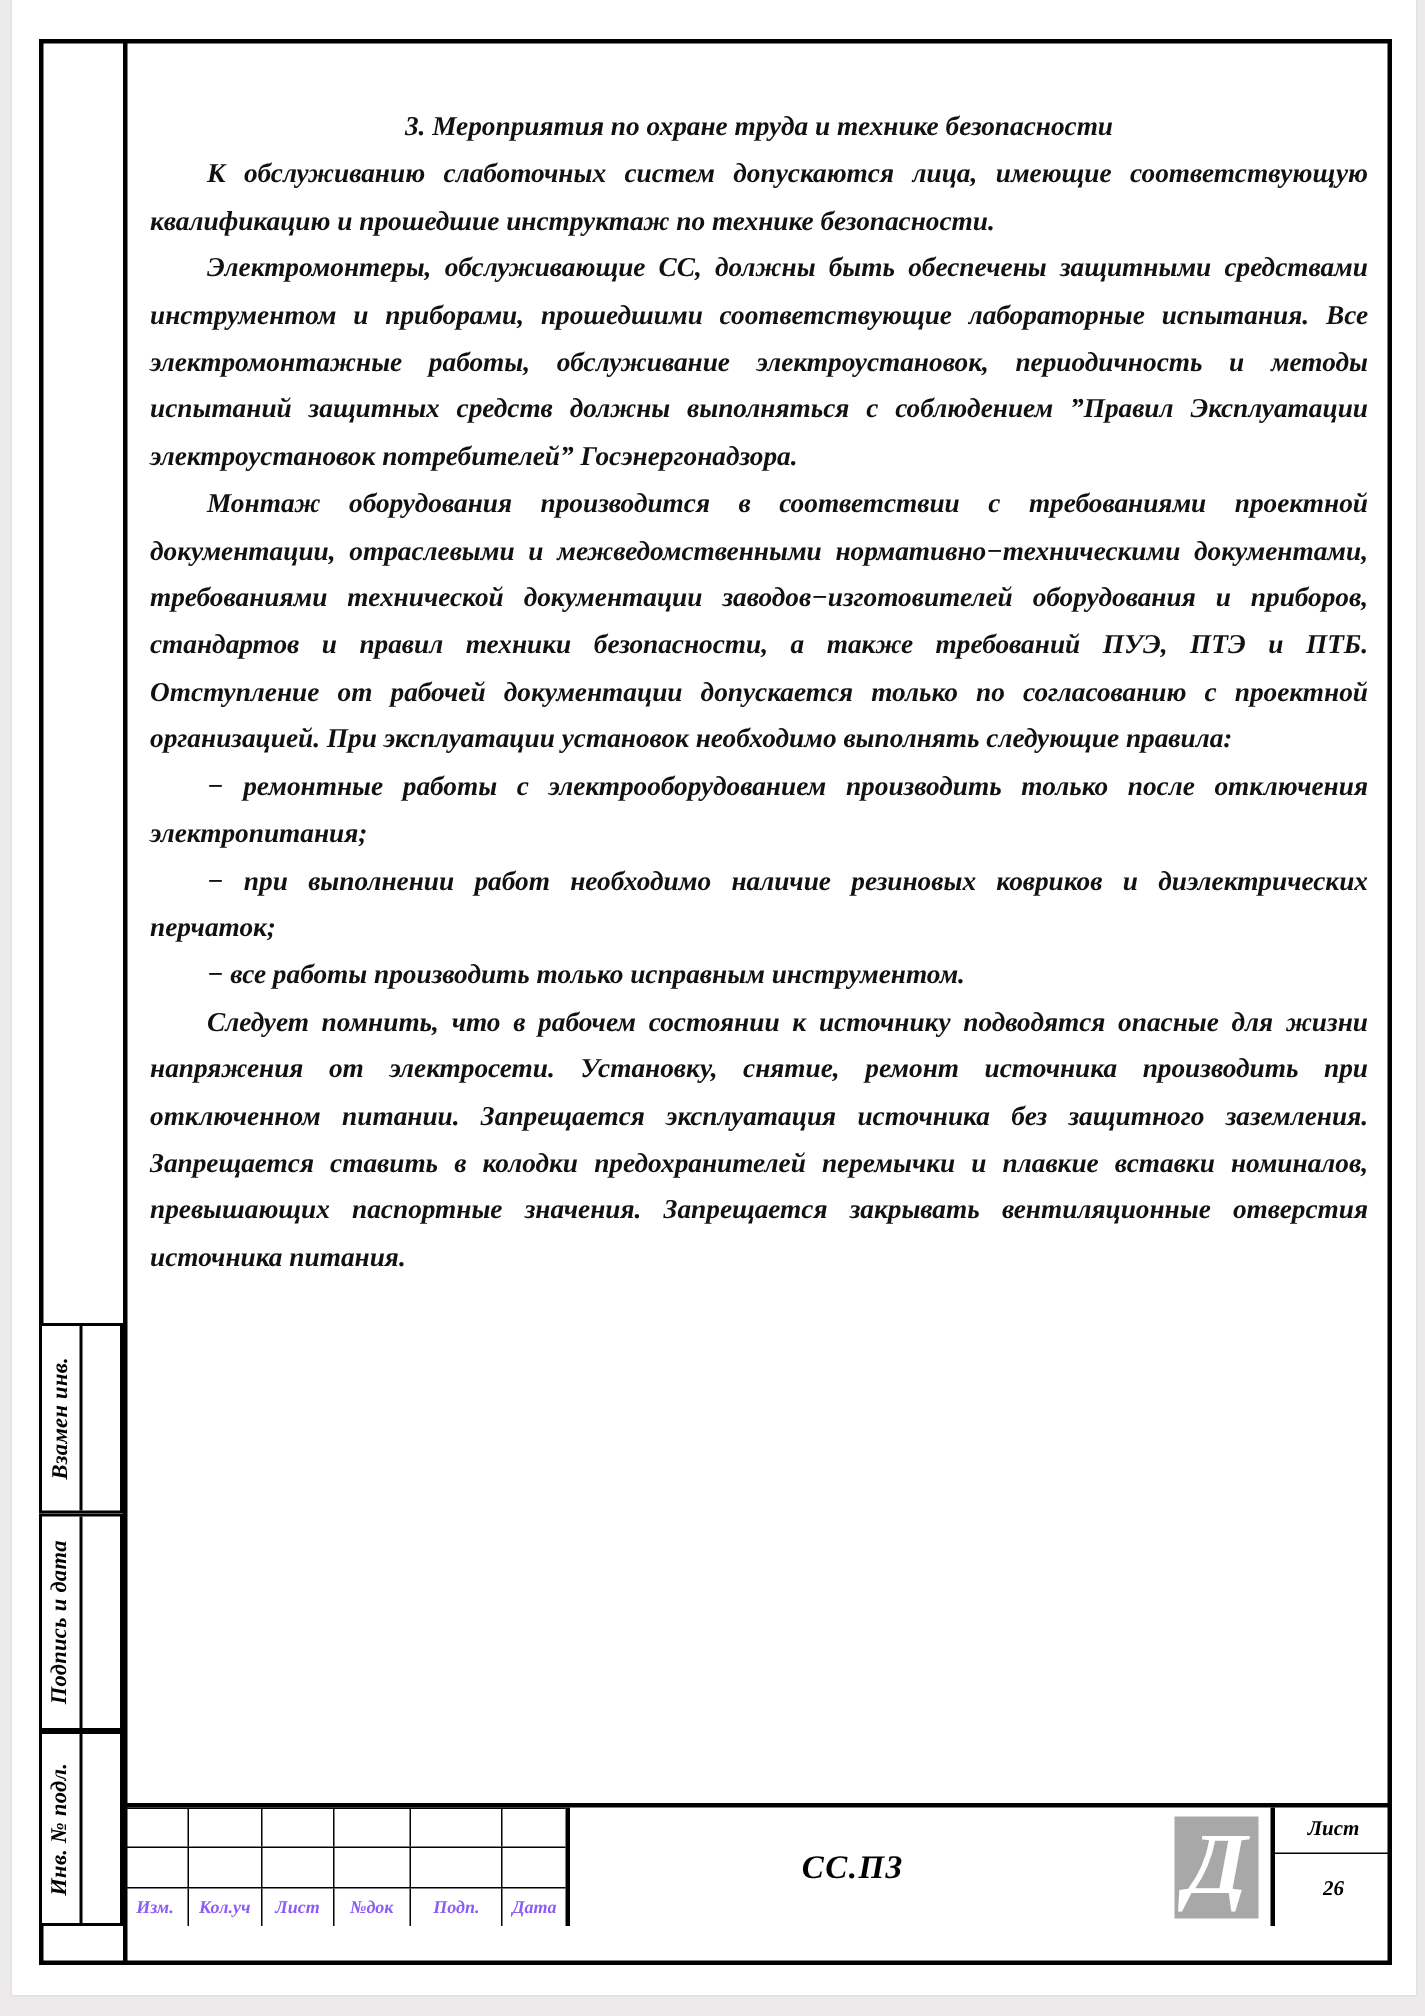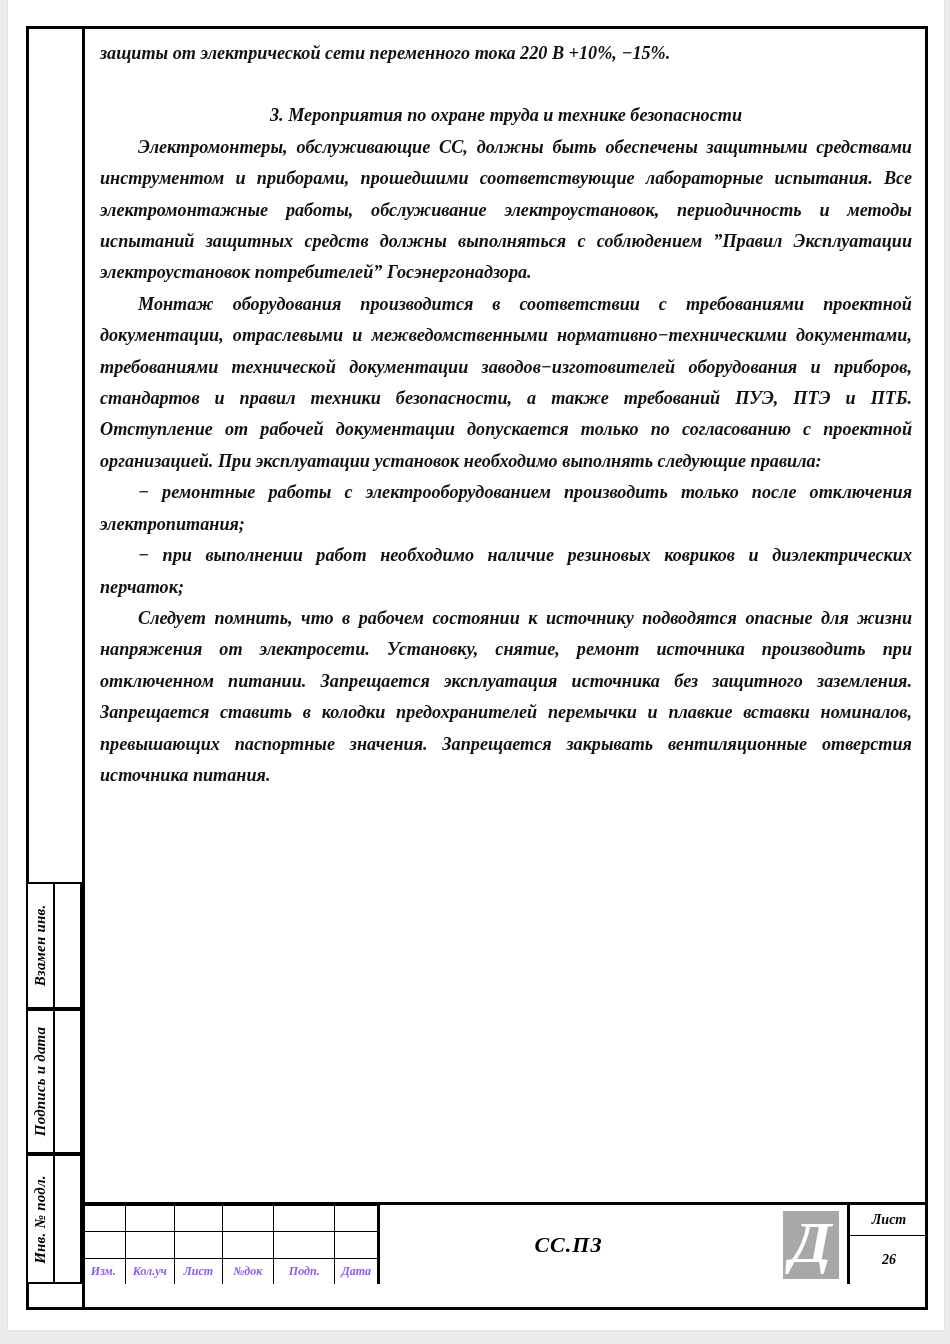--- a/index.html
+++ b/index.html
@@ -263,26 +263,27 @@
   </div>
 
   <div class="vblock" style="top:1154px; height:130px;">
     <div class="vlabelcell">
       <span class="vlabel">Инв. № подл.</span>
     </div>
     <div class="vblankcell"></div>
   </div>
 
   <div id="bodytext">
-    <p class="noindent">защиты от электрической сети переменного тока 220 В +10%, −15%.</p>
     <p class="heading">3. Мероприятия по охране труда и технике безопасности</p>
+    <p class="indent">К обслуживанию слаботочных систем допускаются лица, имеющие соответствующую квалификацию и прошедшие инструктаж по технике безопасности.</p>
     <p class="indent">Электромонтеры, обслуживающие СС, должны быть обеспечены защитными средствами инструментом и приборами, прошедшими соответствующие лабораторные испытания. Все электромонтажные работы, обслуживание электроустановок, периодичность и методы испытаний защитных средств должны выполняться с соблюдением ”Правил Эксплуатации электроустановок потребителей” Госэнергонадзора.</p>
     <p class="indent">Монтаж оборудования производится в соответствии с требованиями проектной документации, отраслевыми и межведомственными нормативно−техническими документами, требованиями технической документации заводов−изготовителей оборудования и приборов, стандартов и правил техники безопасности, а также требований ПУЭ, ПТЭ и ПТБ.  Отступление от рабочей документации   допускается только по согласованию с проектной организацией. При эксплуатации установок необходимо выполнять следующие правила:</p>
     <p class="dash">− ремонтные работы с электрооборудованием производить только после отключения электропитания;</p>
     <p class="dash">− при выполнении работ необходимо наличие резиновых ковриков и диэлектрических перчаток;</p>
+    <p class="dash lastline">− все работы производить только исправным инструментом.</p>
     <p class="indent">Следует помнить, что в рабочем состоянии к источнику подводятся опасные для жизни напряжения от электросети. Установку, снятие, ремонт источника производить при отключенном питании. Запрещается эксплуатация источника без защитного заземления. Запрещается ставить в колодки предохранителей перемычки и плавкие вставки номиналов, превышающих паспортные значения.  Запрещается закрывать вентиляционные отверстия источника питания.</p>
   </div>
 
   <div id="stamp">
     <div class="stamp-row">
 
       <div id="revgrid">
         <div class="rev-line headrow">
           <div class="rev-cell c-izm"></div>
           <div class="rev-cell c-koluch"></div>

